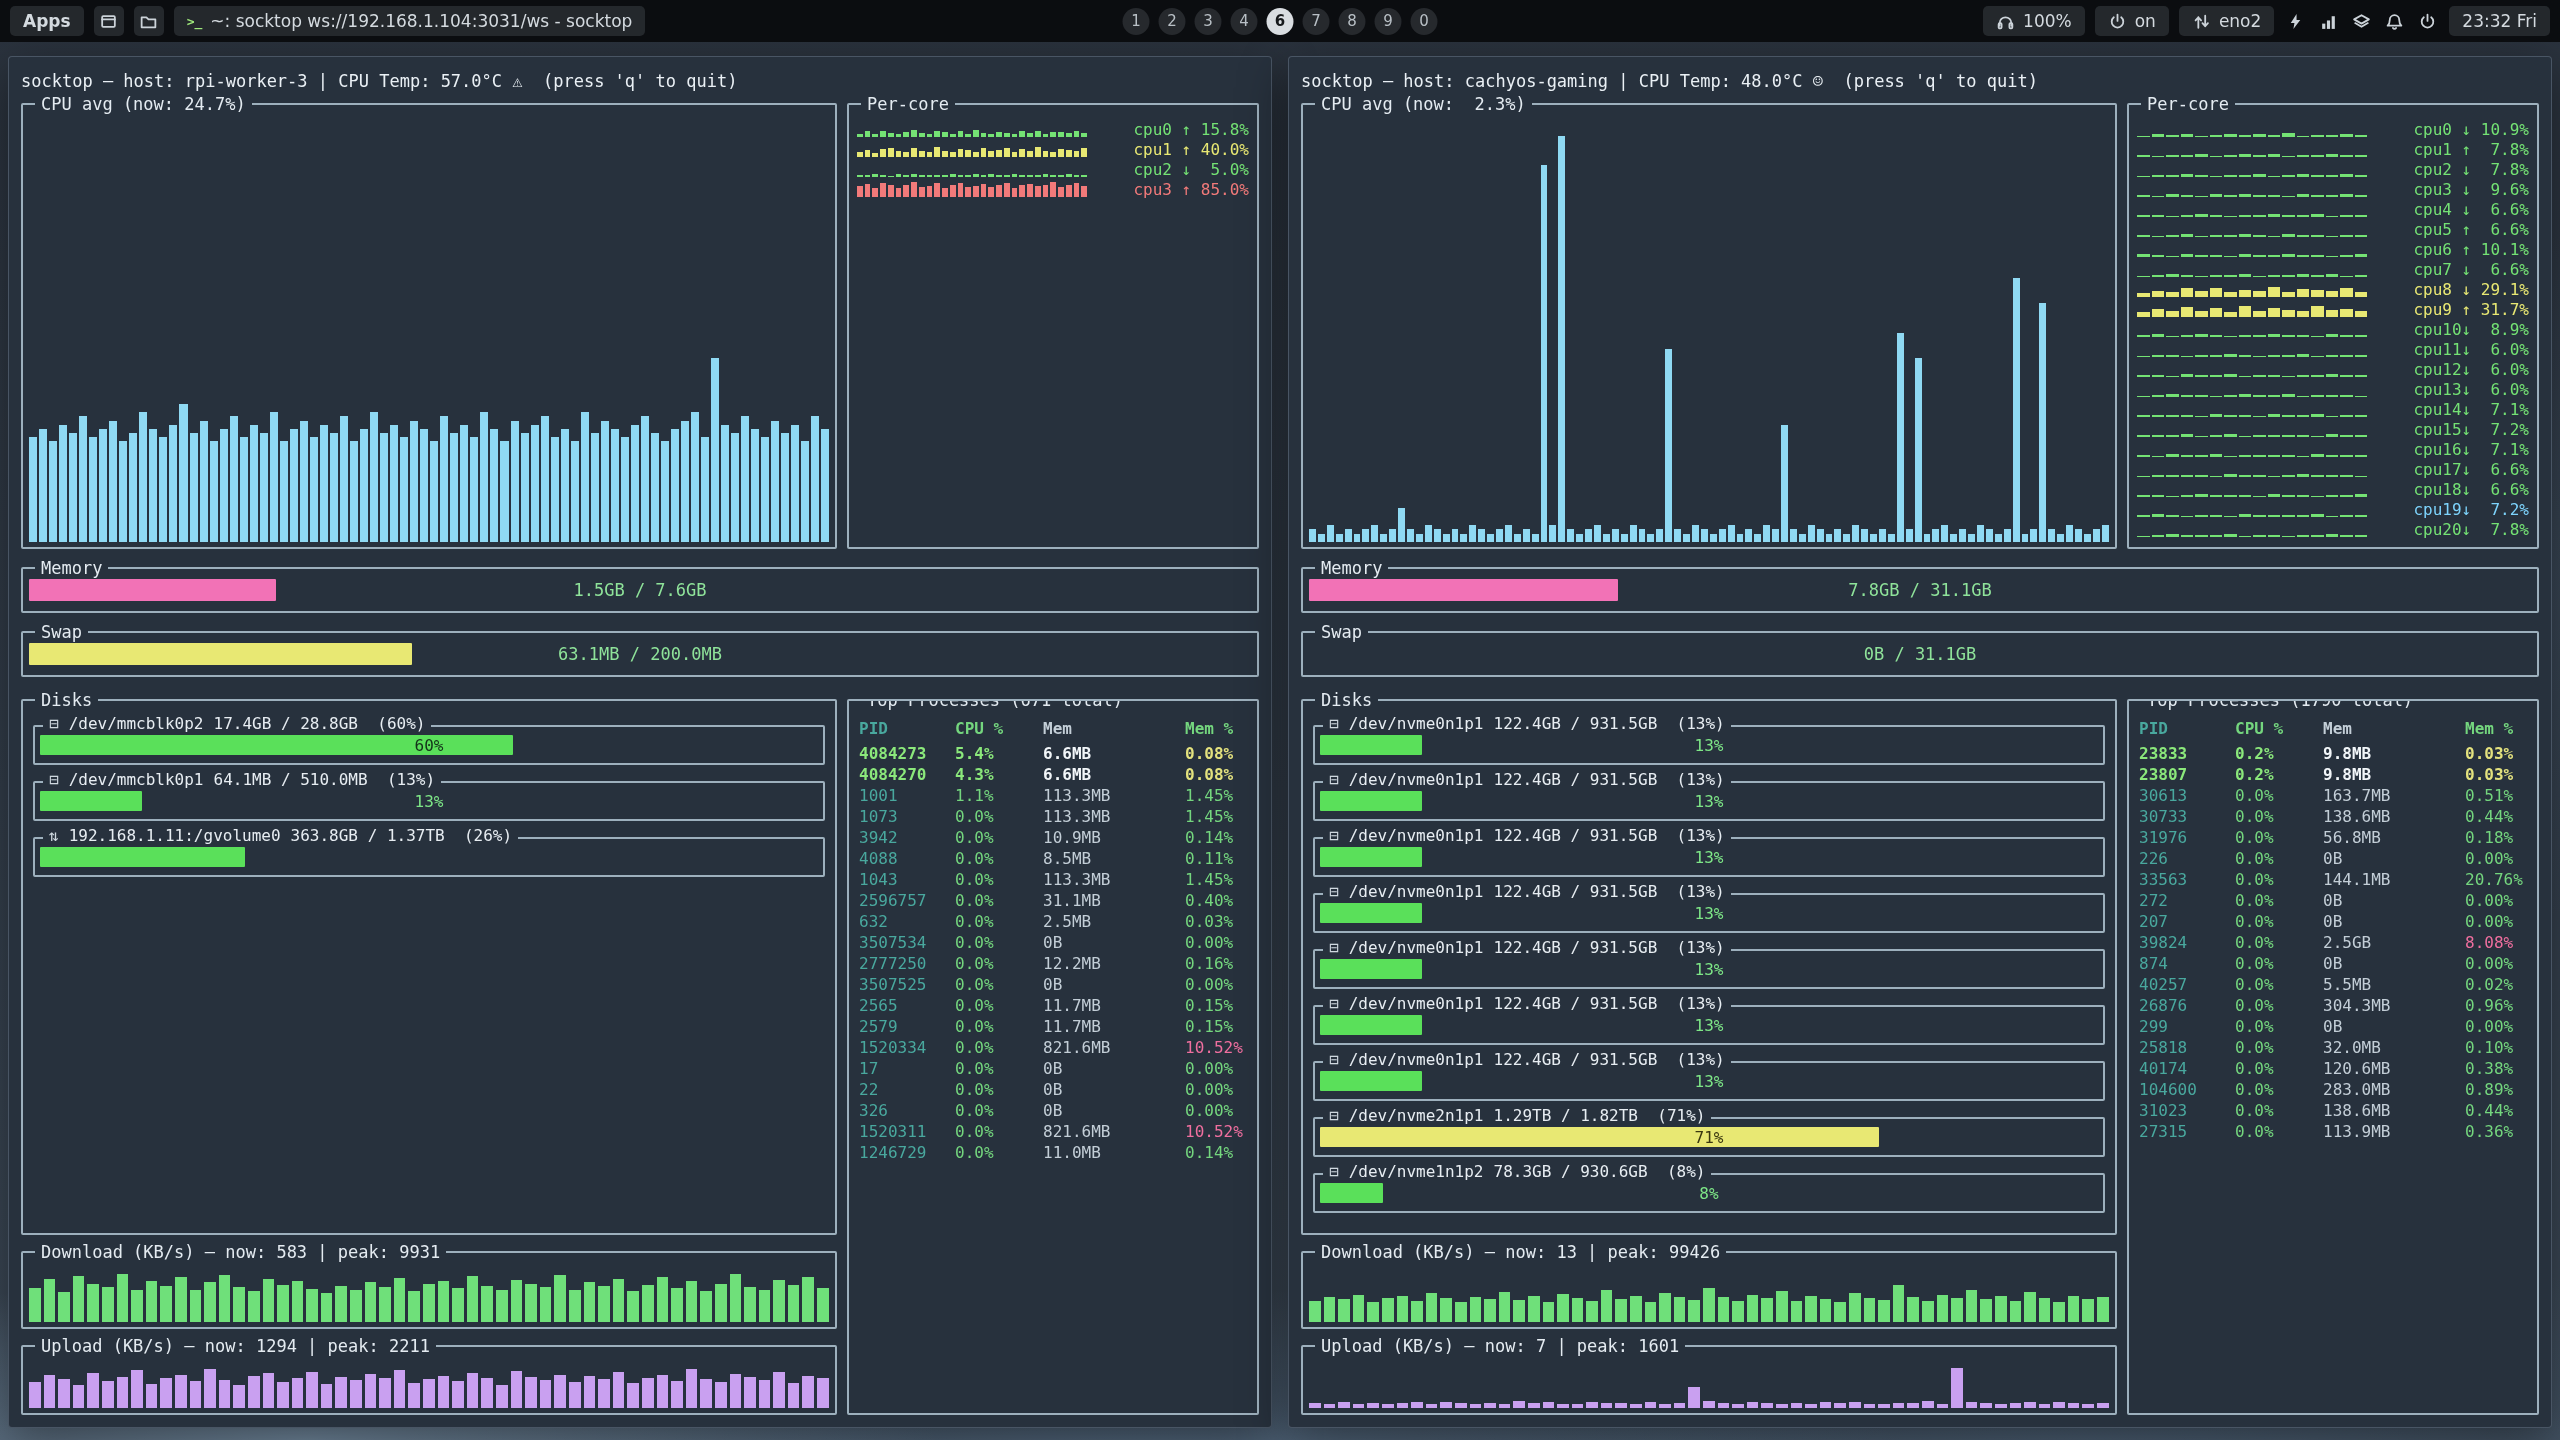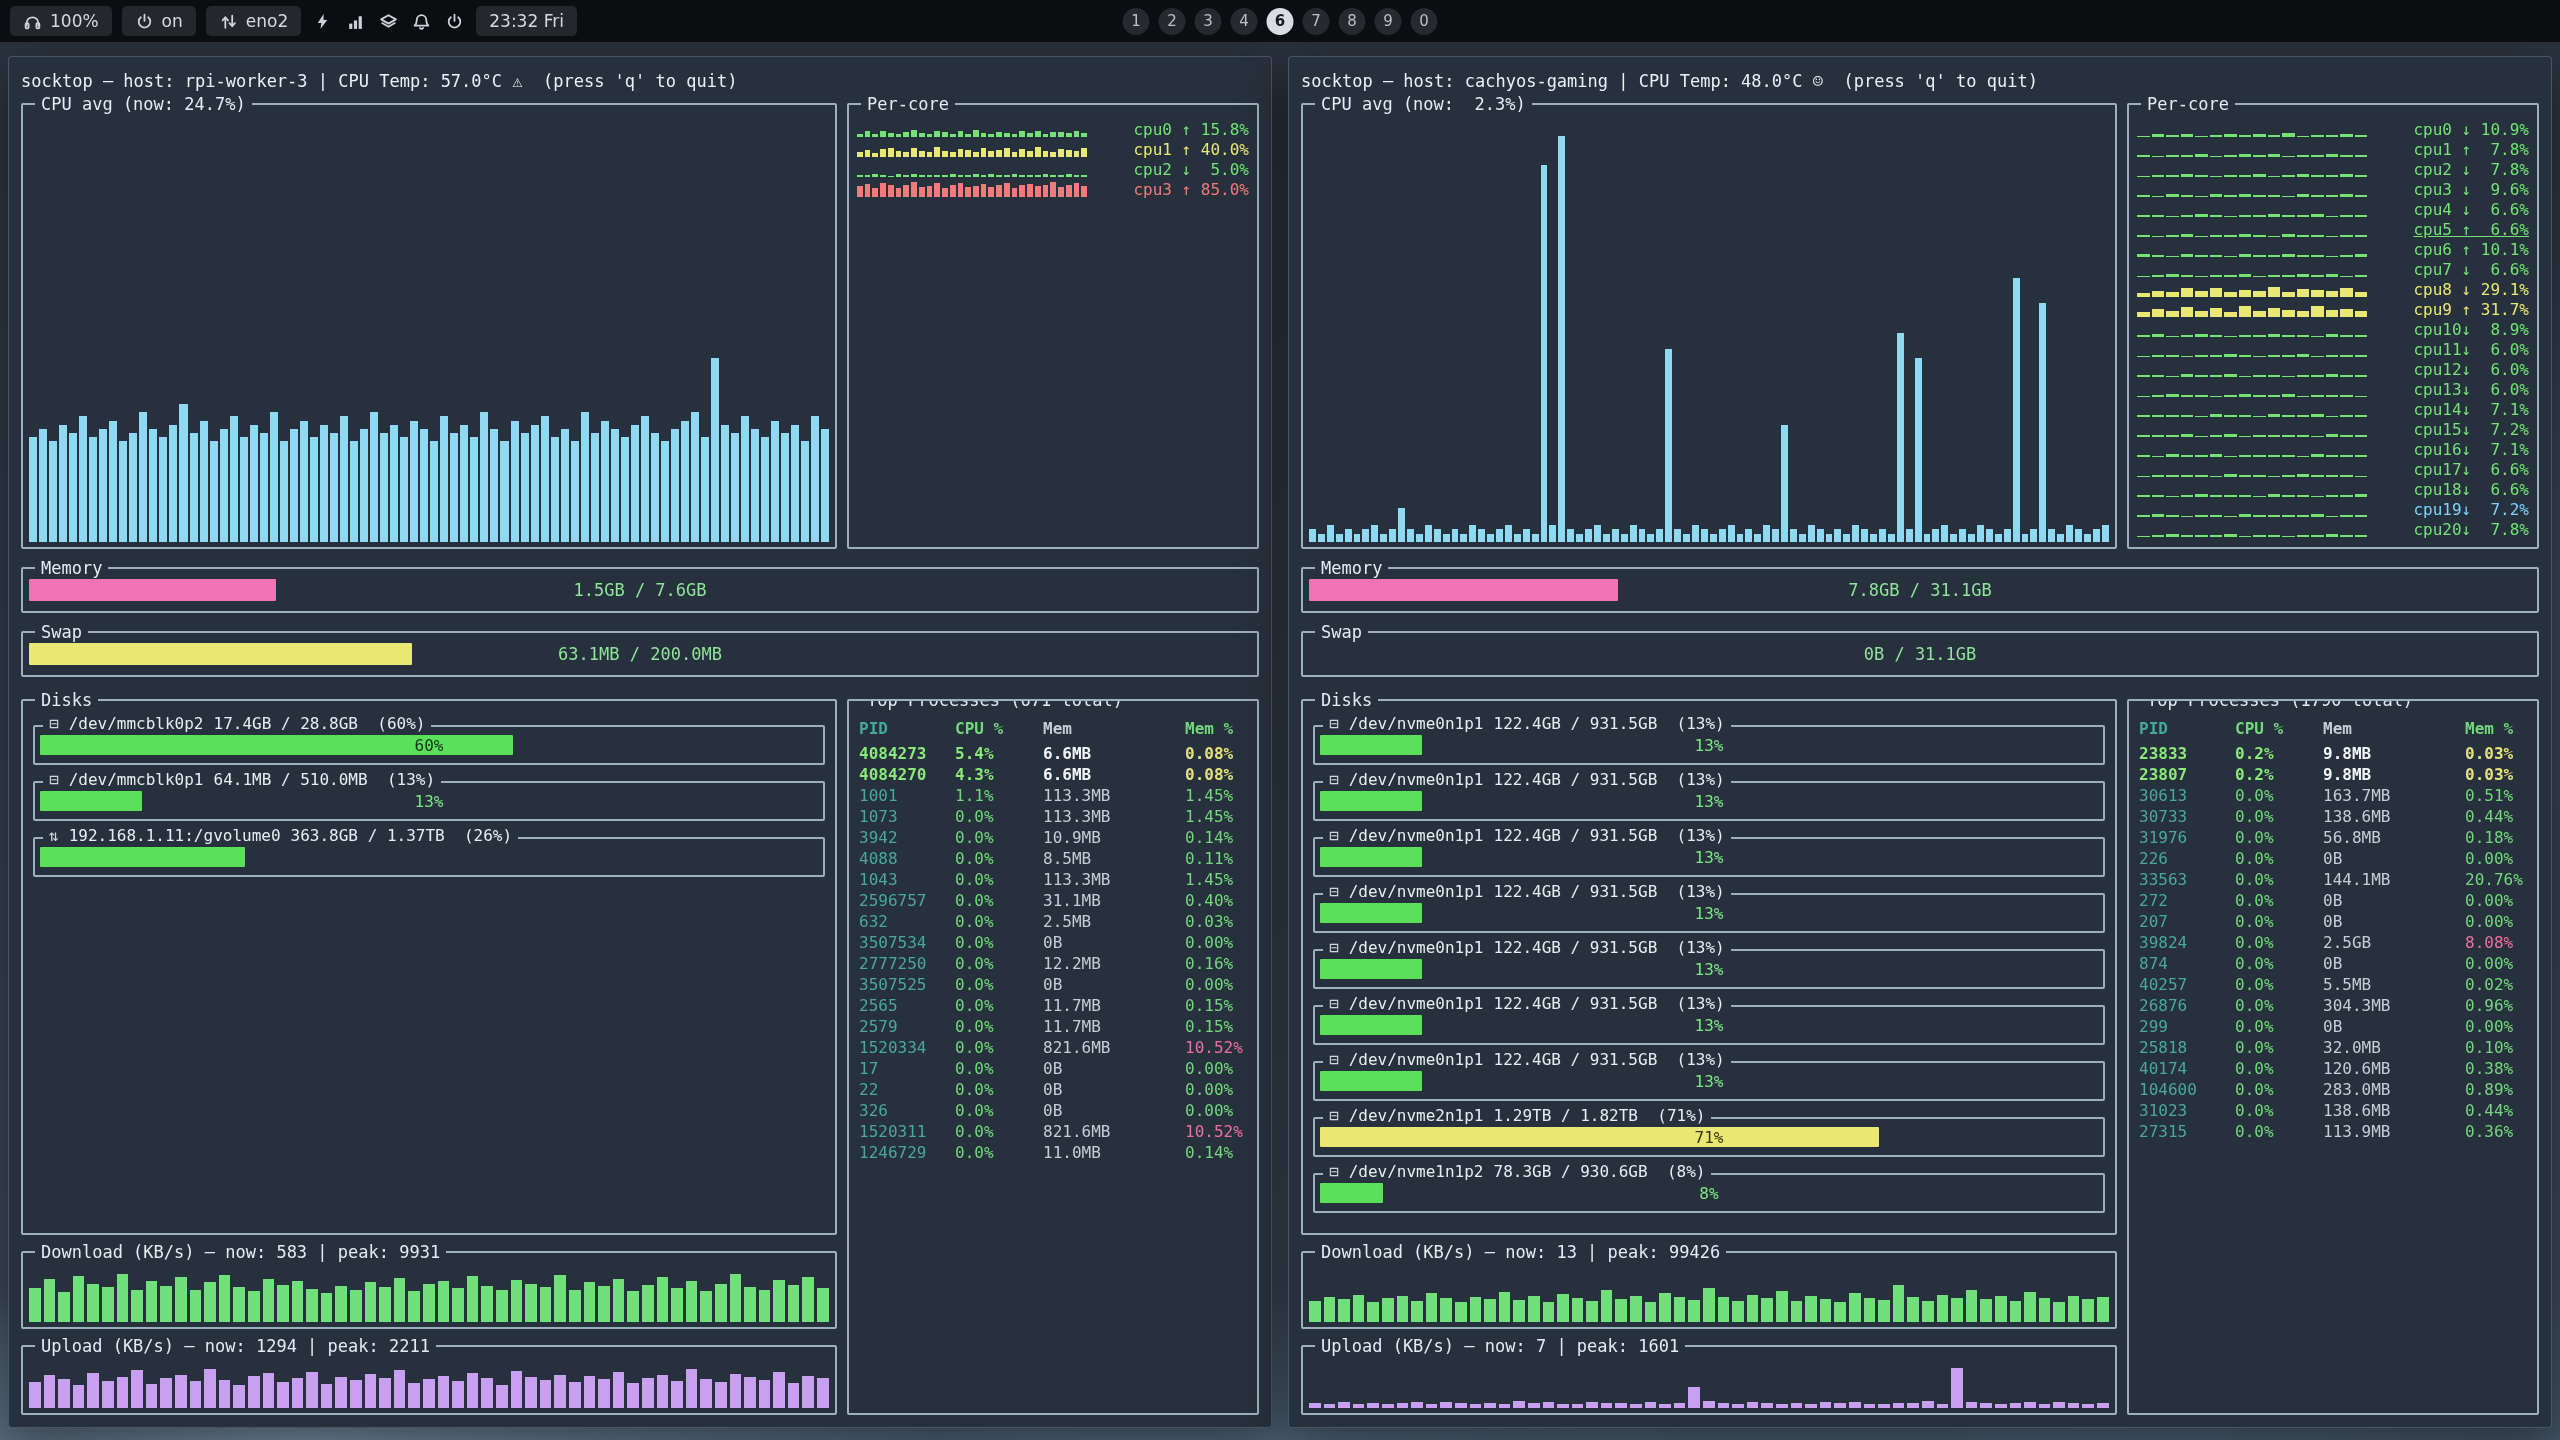--- a/index.html
+++ b/index.html
@@ -93,20 +93,38 @@
   .proc-row.top span{font-weight:bold}
   .proc-row.top .col-pid,.proc-row.top .col-cpu{color:#8be87b}
   .proc-row.top .col-mem{color:#f2f6f9}
   .proc-row.top .col-memp{color:#e4e27e}
   .proc-row.pink .col-memp{color:#ef6f9f}
 </style>
 </head>
 <body>
 
 <header class="topbar">
+  <div class="tb-left">
+    <button class="tb-pill apps">Apps</button>
+    <button class="tb-icon-btn">
+      <svg class="icon" viewBox="0 0 18 18">
+          <rect x="3" y="4" width="12" height="10" rx="1"></rect>
+          <line x1="3" y1="7" x2="15" y2="7"></line>
+        </svg>
+    </button>
+    <button class="tb-icon-btn">
+      <svg class="icon" viewBox="0 0 18 18">
+          <path d="M2.5 5 h4.5 l2 2 h6.5 v7.5 h-13 z"></path>
+        </svg>
+    </button>
+    <div class="tb-pill tb-title-pill">
+      <span class="tb-term-icon">&gt;_</span>
+      <span>~: socktop ws://192.168.1.104:3031/ws - socktop</span>
+    </div>
+  </div>
 
   <div class="tb-center">
       <button class="ws">1</button>
       <button class="ws">2</button>
       <button class="ws">3</button>
       <button class="ws">4</button>
       <button class="ws active">6</button>
       <button class="ws">7</button>
       <button class="ws">8</button>
       <button class="ws">9</button>
@@ -815,21 +833,21 @@
                 <i style="height: 14%; background: rgb(116, 226, 116);"></i>
                 <i style="height: 9%; background: rgb(116, 226, 116);"></i>
                 <i style="height: 6%; background: rgb(116, 226, 116);"></i>
                 <i style="height: 16%; background: rgb(116, 226, 116);"></i>
                 <i style="height: 8%; background: rgb(116, 226, 116);"></i>
                 <i style="height: 11%; background: rgb(116, 226, 116);"></i>
                 <i style="height: 5%; background: rgb(116, 226, 116);"></i>
                 <i style="height: 13%; background: rgb(116, 226, 116);"></i>
                 <i style="height: 9%; background: rgb(116, 226, 116);"></i>
               </div>
-              <span class="core-label" style="color: rgb(116, 226, 116); text-decoration: underline;">cpu5 ↑  6.6%</span>
+              <span class="core-label" style="color: rgb(116, 226, 116);">cpu5 ↑  6.6%</span>
             </div>
             <div class="core-row">
               <div class="spark">
                 <i style="height: 14%; background: rgb(116, 226, 116);"></i>
                 <i style="height: 8%; background: rgb(116, 226, 116);"></i>
                 <i style="height: 6%; background: rgb(116, 226, 116);"></i>
                 <i style="height: 17%; background: rgb(116, 226, 116);"></i>
                 <i style="height: 9%; background: rgb(116, 226, 116);"></i>
                 <i style="height: 12%; background: rgb(116, 226, 116);"></i>
                 <i style="height: 5%; background: rgb(116, 226, 116);"></i>

